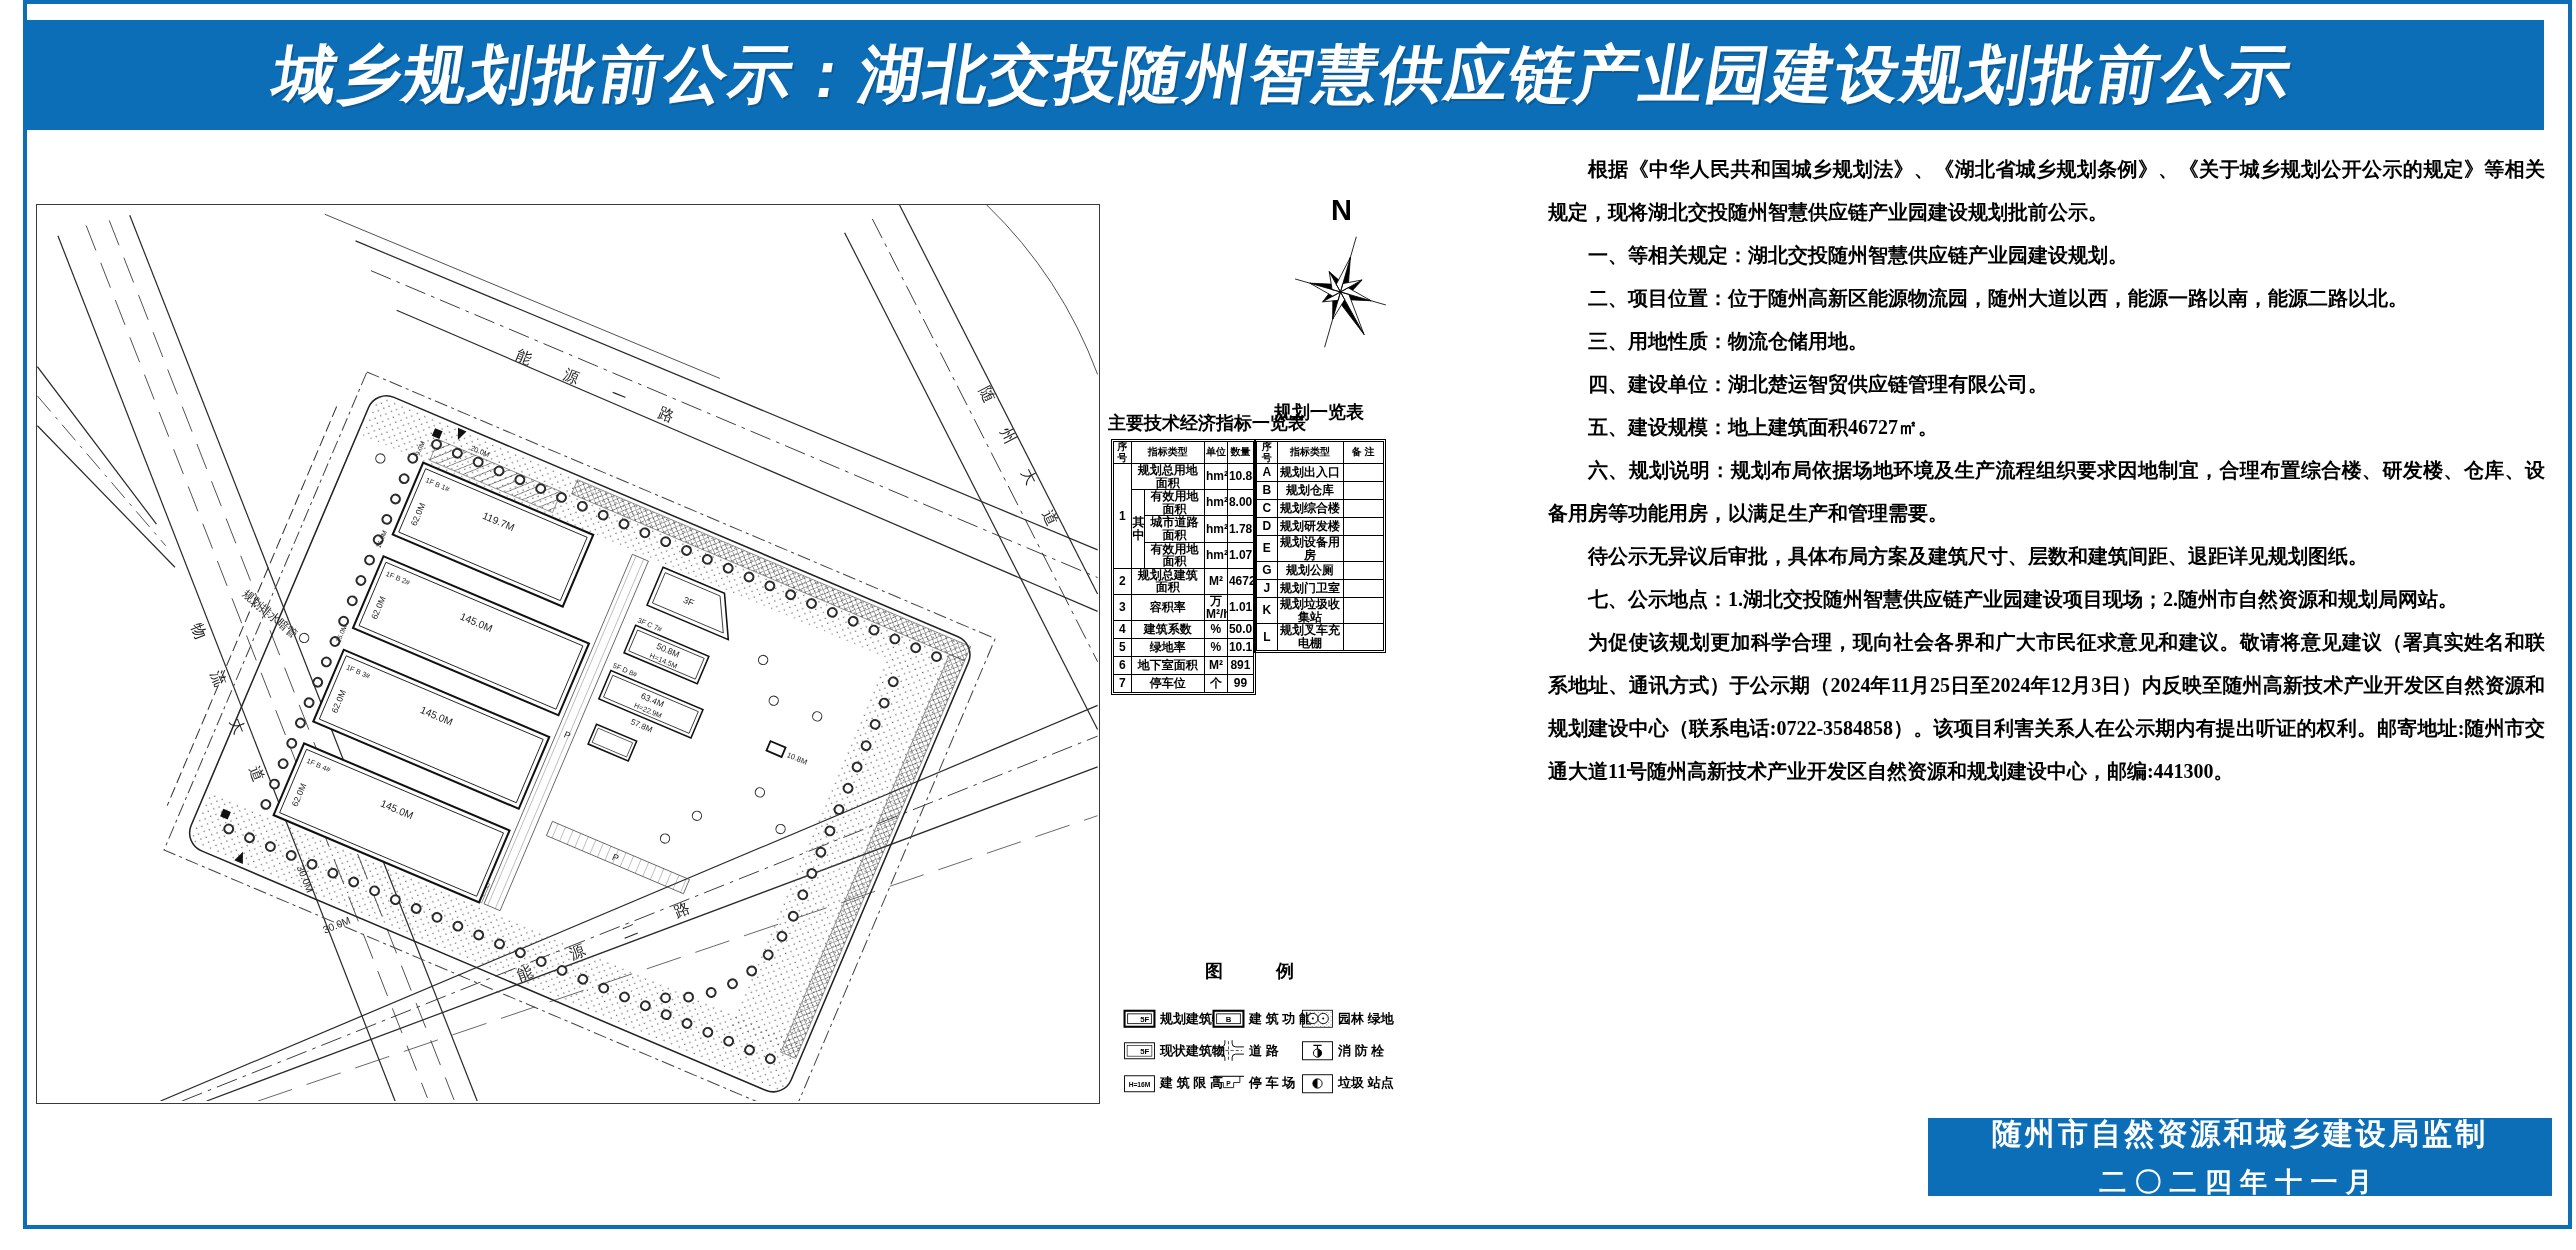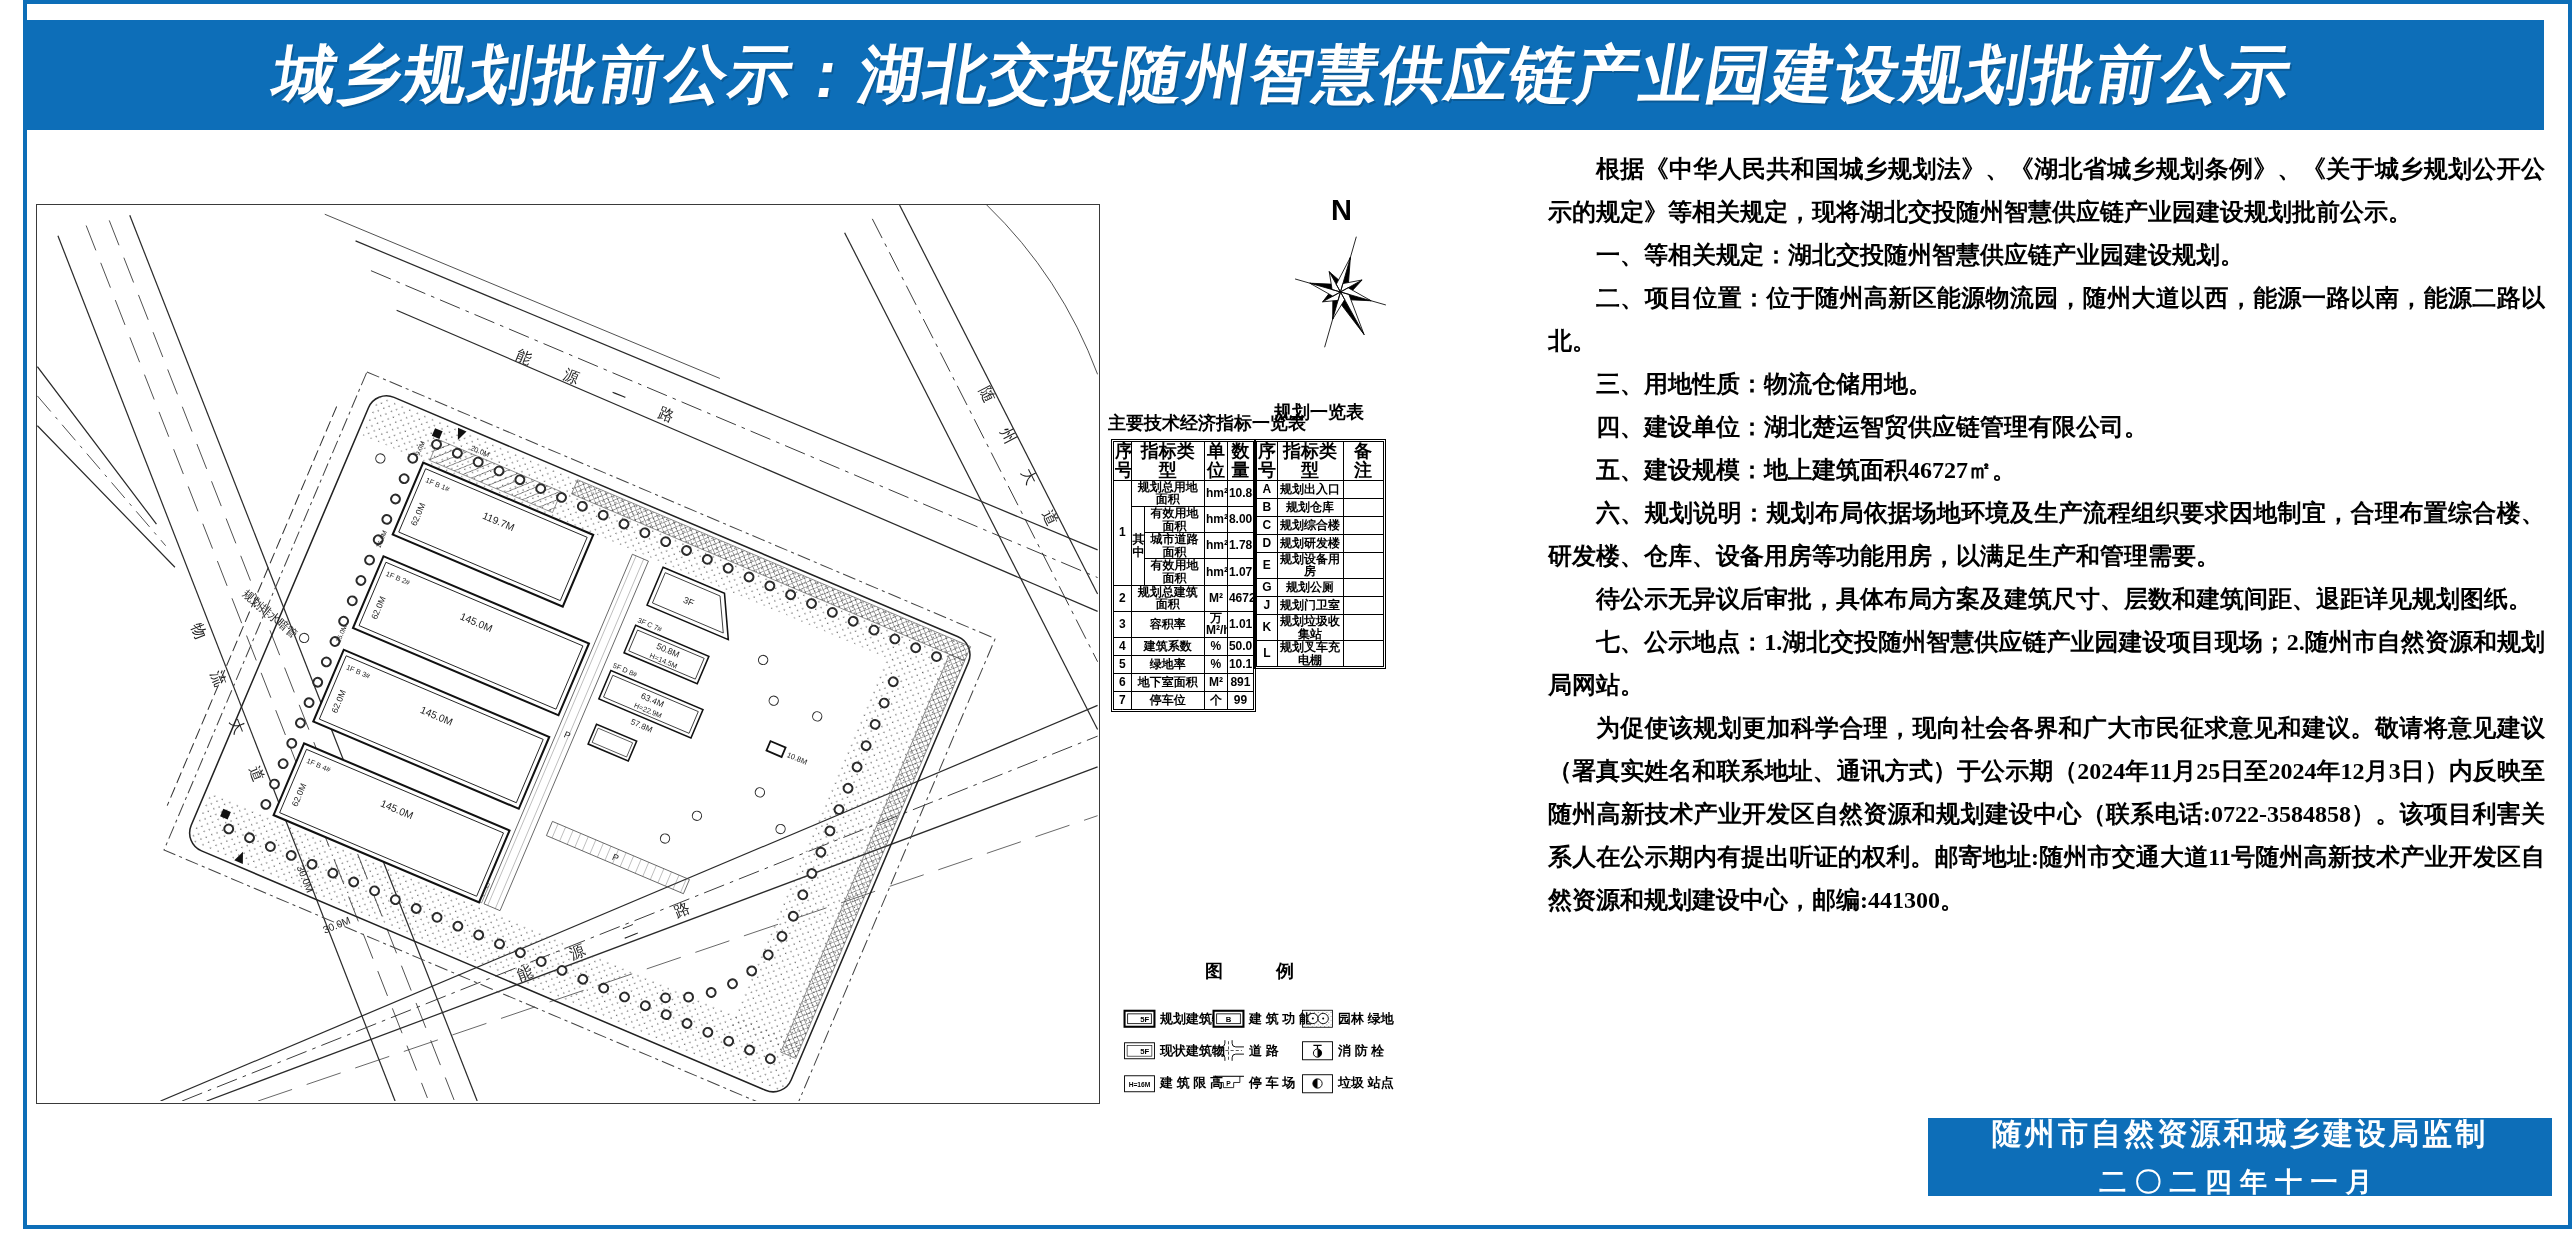--- a/index.html
+++ b/index.html
@@ -11,31 +11,31 @@
   .banner-title{color:#fff;font-size:63px;font-weight:bold;white-space:nowrap;
           transform:skewX(-9deg);letter-spacing:2.1px;text-shadow:2.1px 2.1px 0 rgba(0,0,0,0.18);}
   .plan-box{position:absolute;left:36px;top:204px;width:1064px;height:900px;border:1.5px solid #3a3a3a;box-sizing:border-box;background:#fff;}
   .north{position:absolute;left:1285px;top:195px;width:113px;height:170px;text-align:center;}
   .north .nlabel{font-size:29px;font-weight:bold;line-height:31px;}
   .tbl-title{position:absolute;text-align:center;font-size:18px;font-weight:700;white-space:nowrap;}
   table.datatbl{position:absolute;border-collapse:collapse;table-layout:fixed;background:#fff;
           border:1px solid #000;outline:1px solid #000;outline-offset:1.5px;}
   table.datatbl td,table.datatbl th{border:1px solid #000;text-align:center;vertical-align:middle;
           font-size:12px;font-weight:600;padding:0 1px;height:17px;line-height:1.05;overflow:hidden;}
-  table.datatbl th{font-size:18px;font-weight:700;}
+  table.datatbl th{font-size:10px;font-weight:700;}
   td.unit-small{font-size:7.7px;}
   td.among{font-size:11.3px;}
   .legend{position:absolute;left:1113px;top:959px;width:273px;}
   .legend-title{text-align:center;font-size:18px;font-weight:700;letter-spacing:24px;text-indent:24px;}
   .legend-grid{margin-top:24px;display:grid;grid-template-columns:89px 89px 96px;grid-row-gap:9.3px;}
   .legend-item{display:flex;align-items:center;padding-left:10px;}
   .legend-item svg{flex:0 0 auto;}
   .legend-label{font-size:13px;font-weight:600;margin-left:4.1px;white-space:nowrap;}
   .notice{position:absolute;left:1548px;top:148px;width:997px;}
-  .notice p{margin:0;font-size:24px;font-weight:600;line-height:43px;text-align:justify;text-indent:2em;
+  .notice p{margin:0;font-size:20px;font-weight:600;line-height:43px;text-align:justify;text-indent:2em;
           font-family:"Liberation Serif","DejaVu Serif",serif;}
   .footer-box{position:absolute;left:1928px;top:1118px;width:624px;height:78px;background:#0d6eb8;
           display:flex;flex-direction:column;align-items:center;justify-content:center;color:#fff;}
   .footer-line1{font-size:30px;font-weight:700;letter-spacing:3.1px;white-space:nowrap;}
   .footer-line2{font-size:27px;font-weight:600;letter-spacing:8.2px;margin-top:8.2px;white-space:nowrap;}
   svg text{font-family:"Liberation Sans","DejaVu Sans",sans-serif;}
 </style>
 </head>
 <body>
 

